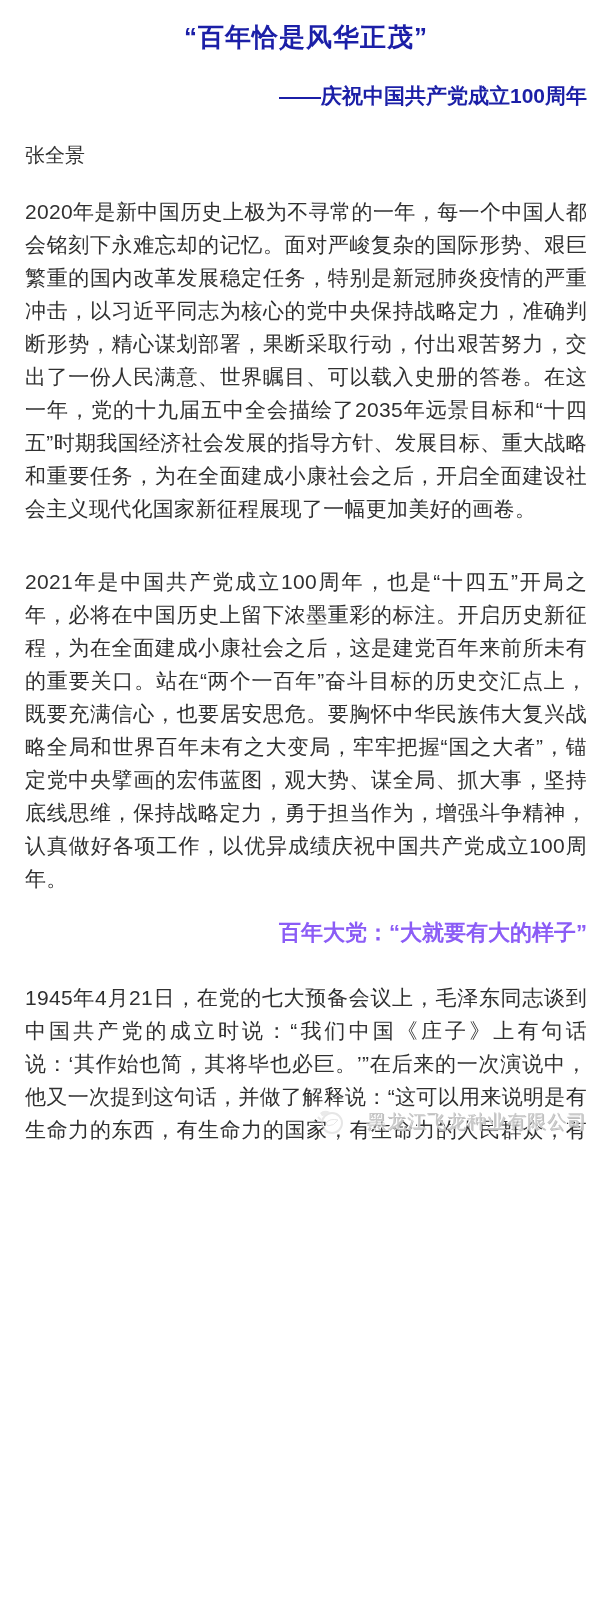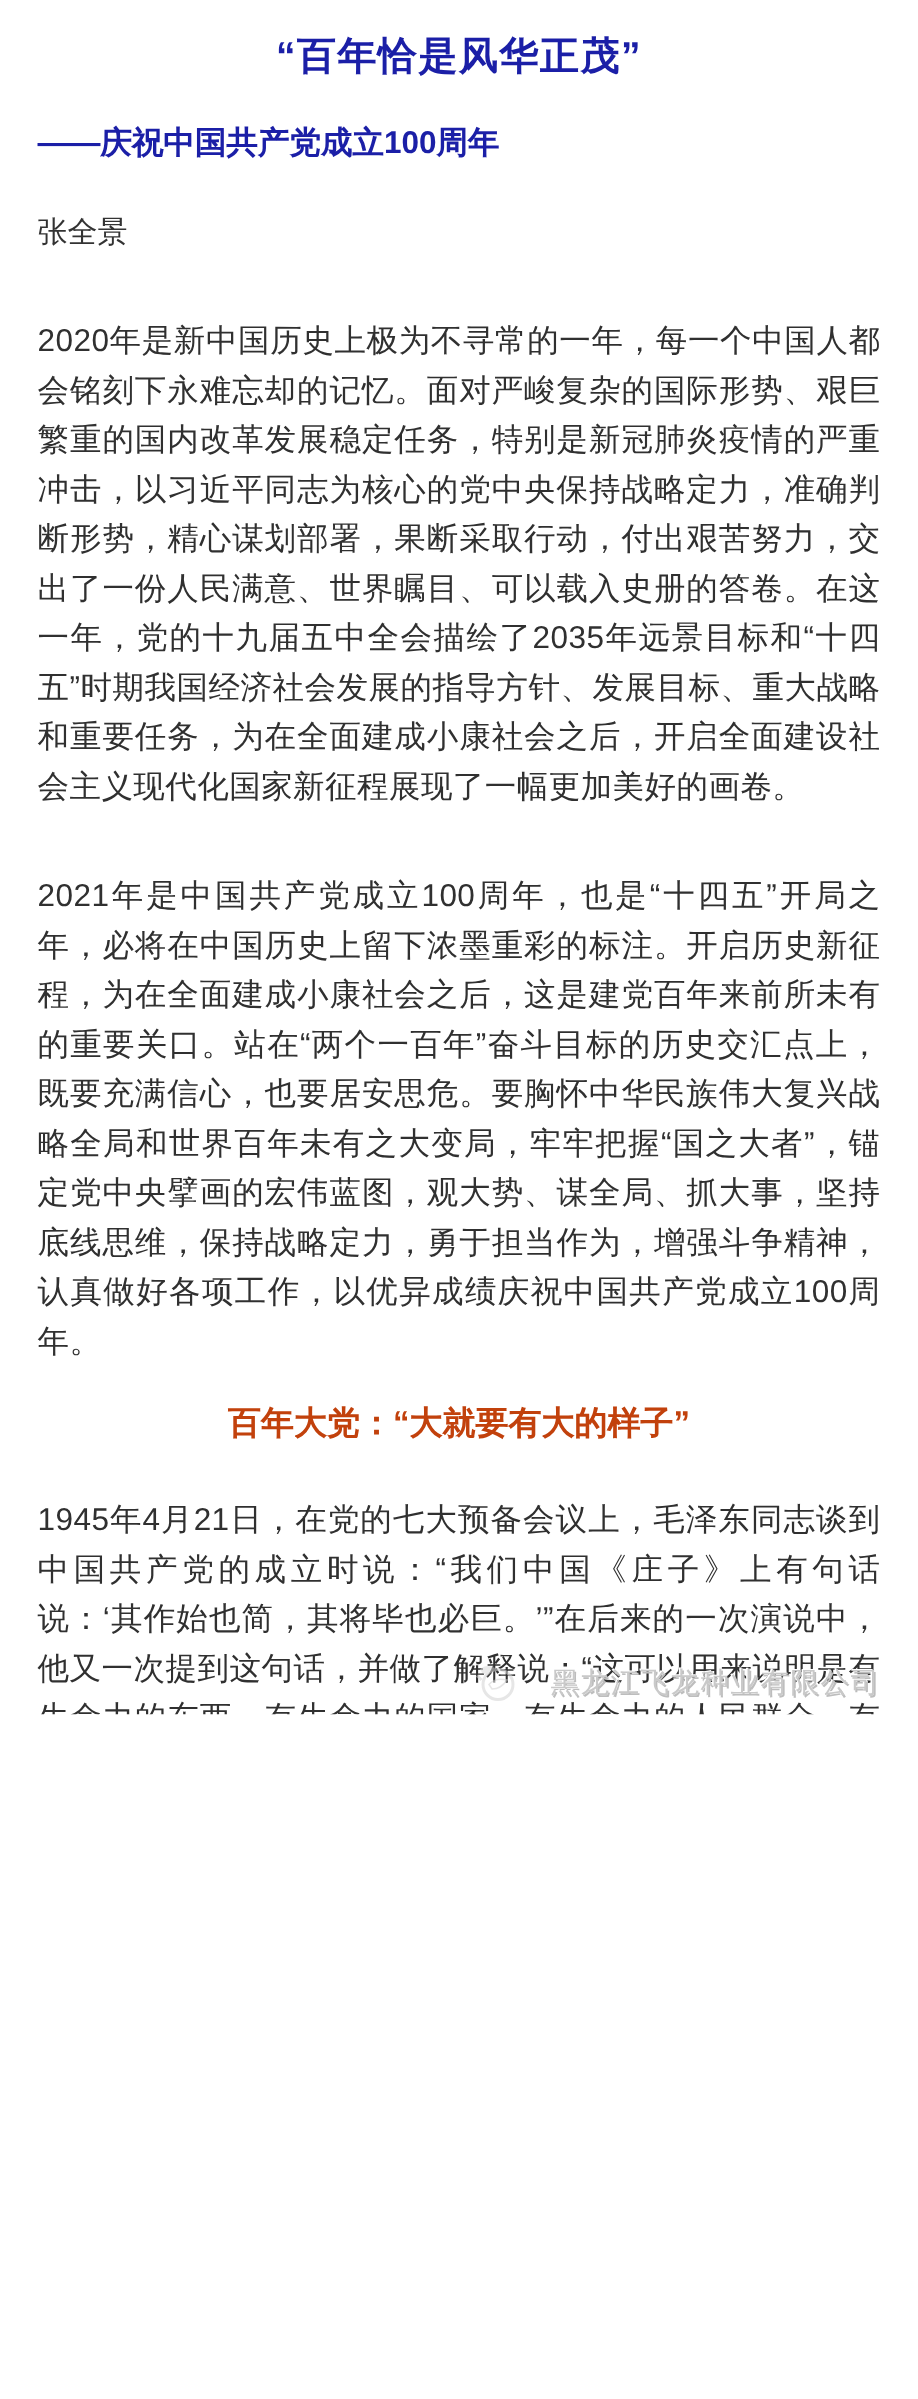--- a/index.html
+++ b/index.html
@@ -18,21 +18,21 @@
     margin: 0;
     text-align: center;
     font-size: 26px;
     line-height: 31px;
     font-weight: bold;
     color: #1b1fa7;
     letter-spacing: 1px;
   }
   .article-subtitle {
     margin: 30px 0 0 0;
-    text-align: left;
+    text-align: right;
     font-size: 21px;
     line-height: 25px;
     font-weight: bold;
     color: #1b1fa7;
   }
   .article-author {
     margin: 35px 0 0 0;
     text-align: left;
     font-size: 20px;
     line-height: 24px;
@@ -40,28 +40,28 @@
     color: #333333;
   }
   .body-paragraph {
     margin: 40px 0 0 0;
     font-size: 21px;
     line-height: 33px;
     color: #303030;
     text-align: justify;
     letter-spacing: 0.3px;
   }
-  .body-paragraph.first { margin-top: 44px; }
+  .body-paragraph.first { margin-top: 28px; }
   .section-heading {
     margin: 25px 0 0 0;
     font-size: 22px;
     line-height: 26px;
     font-weight: bold;
-    color: #c2410c;
-    text-align: center;
+    color: #8b5cf6;
+    text-align: right;
   }
   .section-heading + .body-paragraph { margin-top: 50px; }
   .body-paragraph.after-section { margin-top: 35px; }
   .watermark {
     position: absolute;
     right: 25px;
     bottom: 6px;
     display: flex;
     align-items: center;
     gap: 21px;

